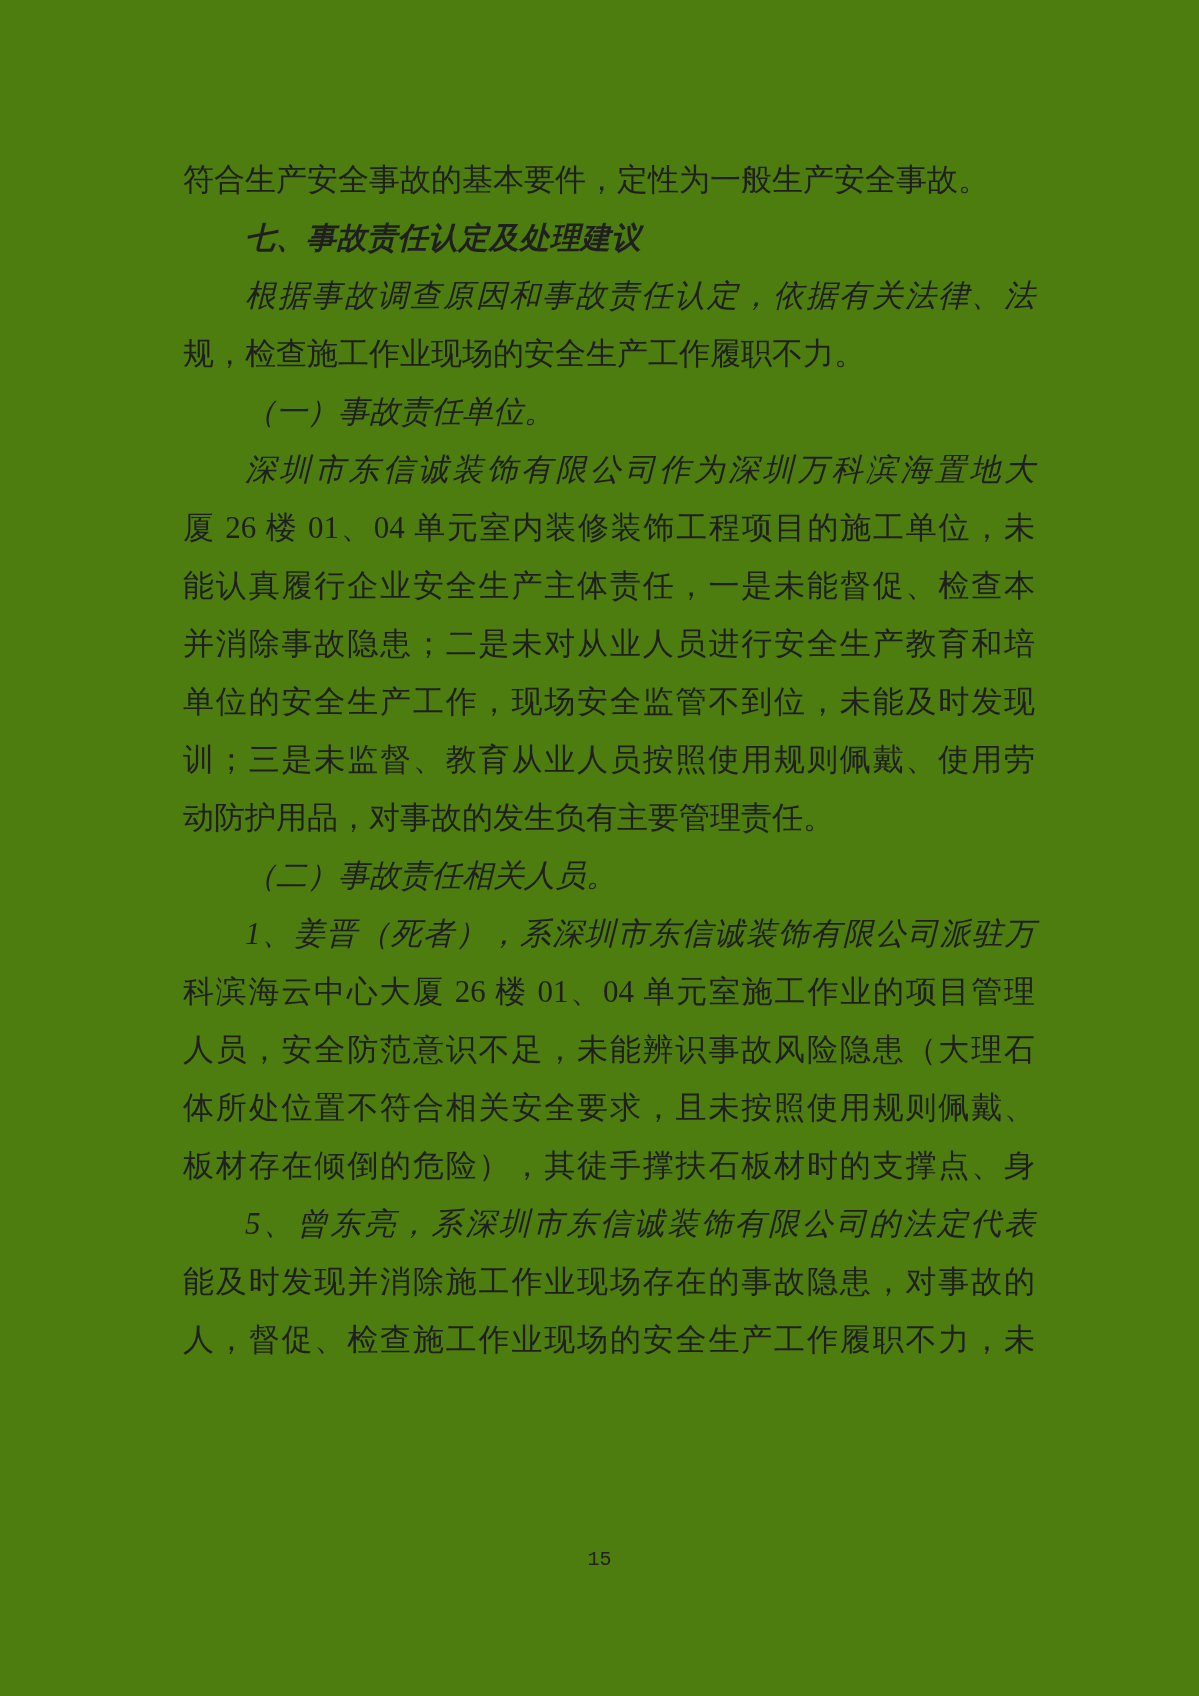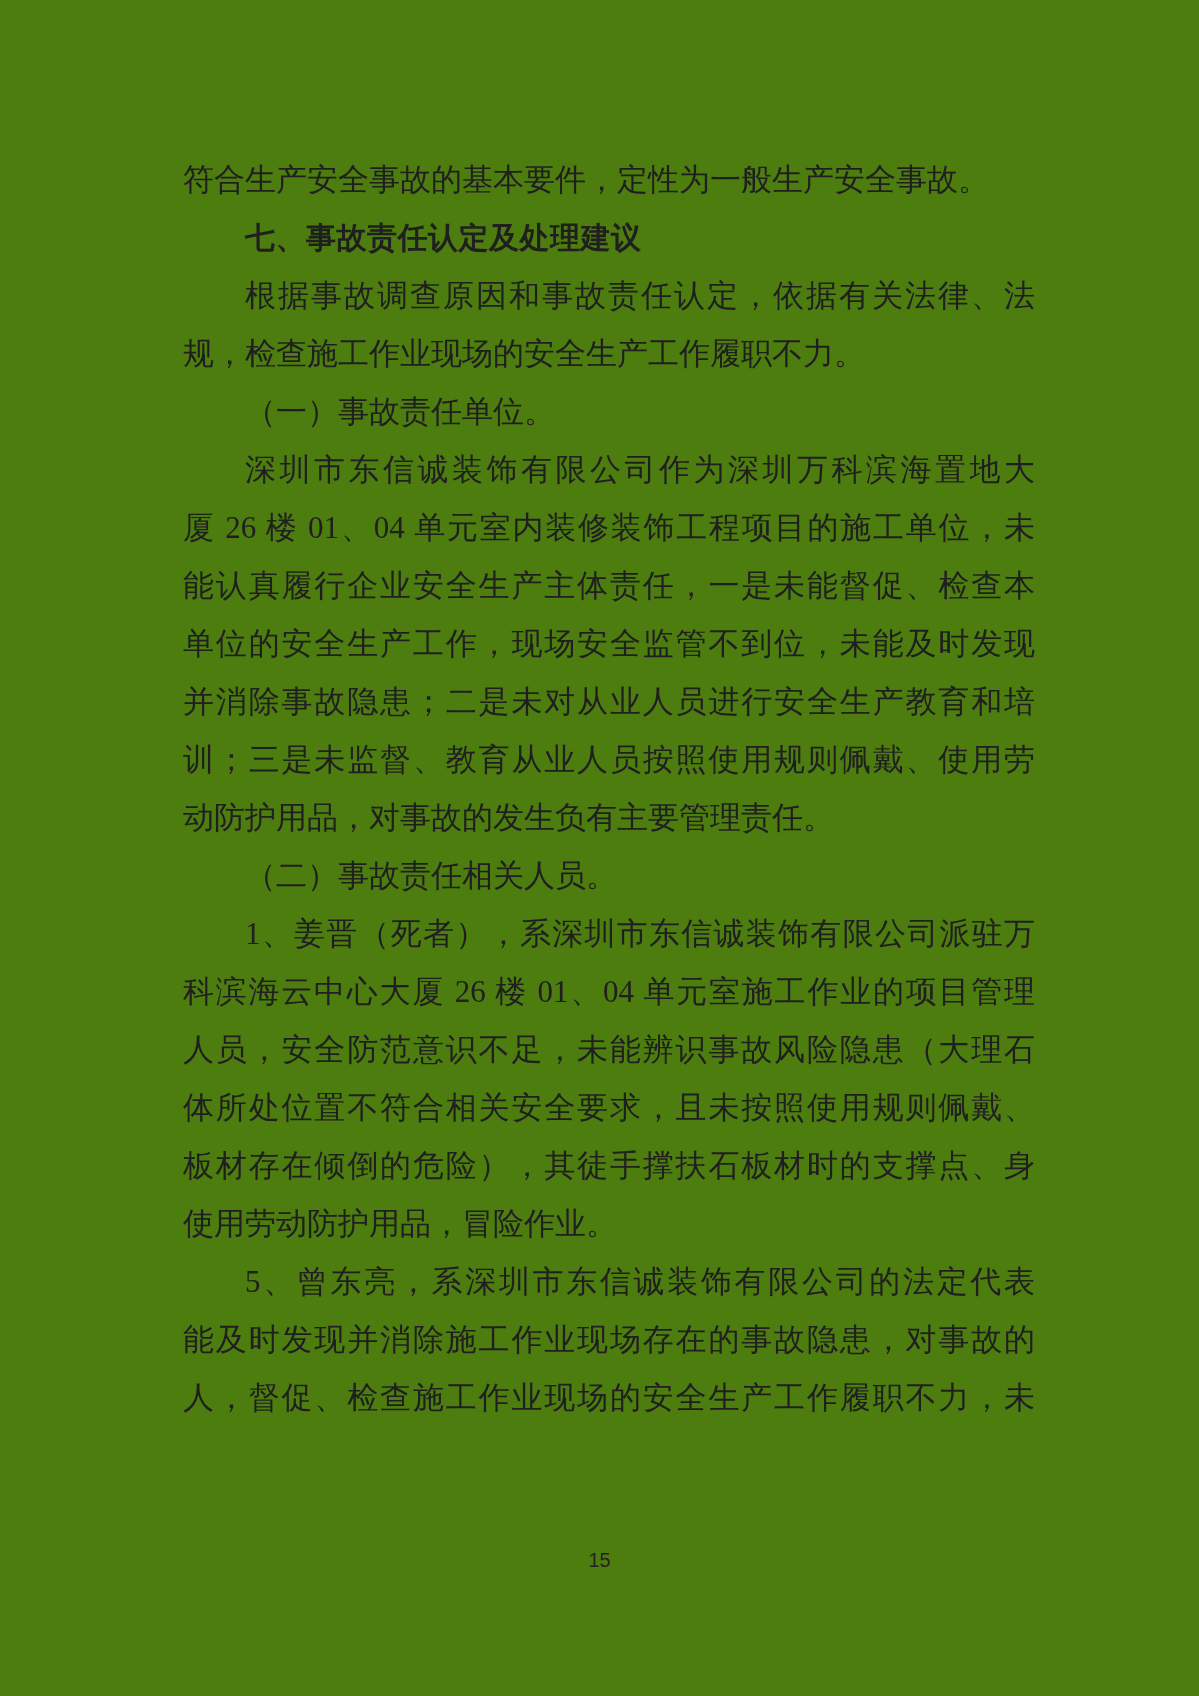--- a/index.html
+++ b/index.html
@@ -30,61 +30,61 @@
     text-align: left;
   }
   .line.justify {
     white-space: normal;
     text-align: justify;
     text-align-last: justify;
     text-justify: inter-character;
   }
   .line.indent {
     padding-left: 62px;
+    font-style: italic;
   }
   .line.heading {
     font-weight: bold;
     font-size: 30px;
     font-family: "Liberation Sans", "DejaVu Sans", sans-serif;
     letter-spacing: 0.5px;
   }
   .footer {
     position: absolute;
     left: 0;
     top: 1547px;
     width: 100%;
     text-align: center;
     font-size: 20px;
     line-height: 26px;
-    font-family: Liberation Sans, sans-serif;
+    font-family: Liberation Mono, monospace;
     color: #222222;
   }
 </style>
 </head>
 <body>
 
 <div class="page">
   <div class="doc-body">
       <div class="line">符合生产安全事故的基本要件，定性为一般生产安全事故。</div>
       <div class="line indent heading">七、事故责任认定及处理建议</div>
       <div class="line indent justify">根据事故调查原因和事故责任认定，依据有关法律、法</div>
       <div class="line">规，检查施工作业现场的安全生产工作履职不力。</div>
       <div class="line indent">（一）事故责任单位。</div>
       <div class="line indent justify">深圳市东信诚装饰有限公司作为深圳万科滨海置地大</div>
       <div class="line justify">厦 26 楼 01、04 单元室内装修装饰工程项目的施工单位，未</div>
       <div class="line justify">能认真履行企业安全生产主体责任，一是未能督促、检查本</div>
+      <div class="line justify">并消除事故隐患；二是未对从业人员进行安全生产教育和培</div>
       <div class="line justify">单位的安全生产工作，现场安全监管不到位，未能及时发现</div>
-      <div class="line justify">并消除事故隐患；二是未对从业人员进行安全生产教育和培</div>
       <div class="line justify">训；三是未监督、教育从业人员按照使用规则佩戴、使用劳</div>
       <div class="line">动防护用品，对事故的发生负有主要管理责任。</div>
       <div class="line indent">（二）事故责任相关人员。</div>
       <div class="line indent justify">1、姜晋（死者），系深圳市东信诚装饰有限公司派驻万</div>
       <div class="line justify">科滨海云中心大厦 26 楼 01、04 单元室施工作业的项目管理</div>
       <div class="line justify">人员，安全防范意识不足，未能辨识事故风险隐患（大理石</div>
       <div class="line justify">体所处位置不符合相关安全要求，且未按照使用规则佩戴、</div>
       <div class="line justify">板材存在倾倒的危险），其徒手撑扶石板材时的支撑点、身</div>
-      <div class="line">使用劳动防护用品，冒险作业。</div>
       <div class="line indent justify">5、曾东亮，系深圳市东信诚装饰有限公司的法定代表</div>
       <div class="line justify">能及时发现并消除施工作业现场存在的事故隐患，对事故的</div>
       <div class="line justify">人，督促、检查施工作业现场的安全生产工作履职不力，未</div>
     </div>
   <div class="footer">15</div>
 </div>
 
 </body></html>

